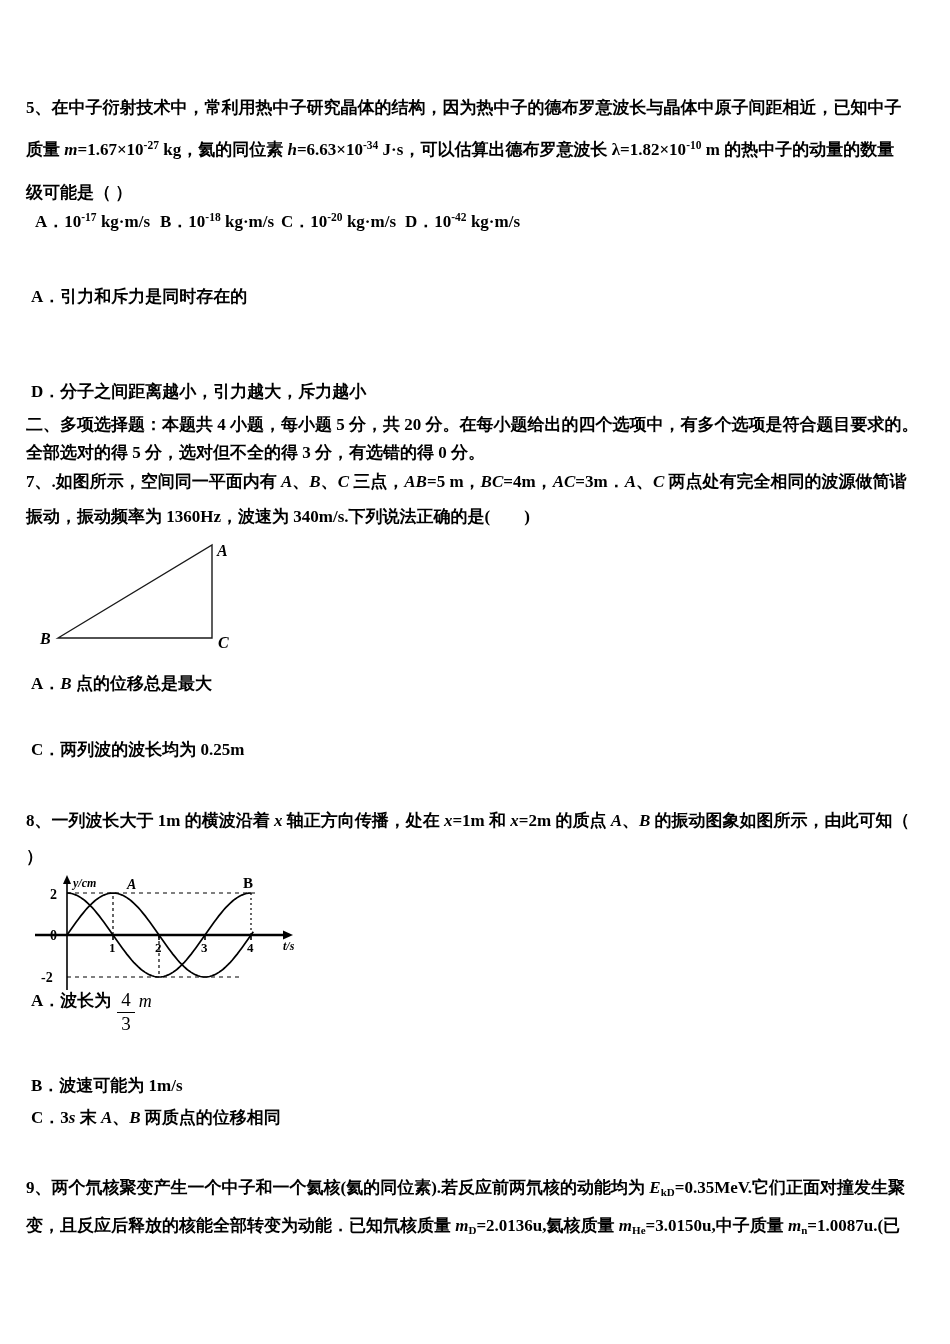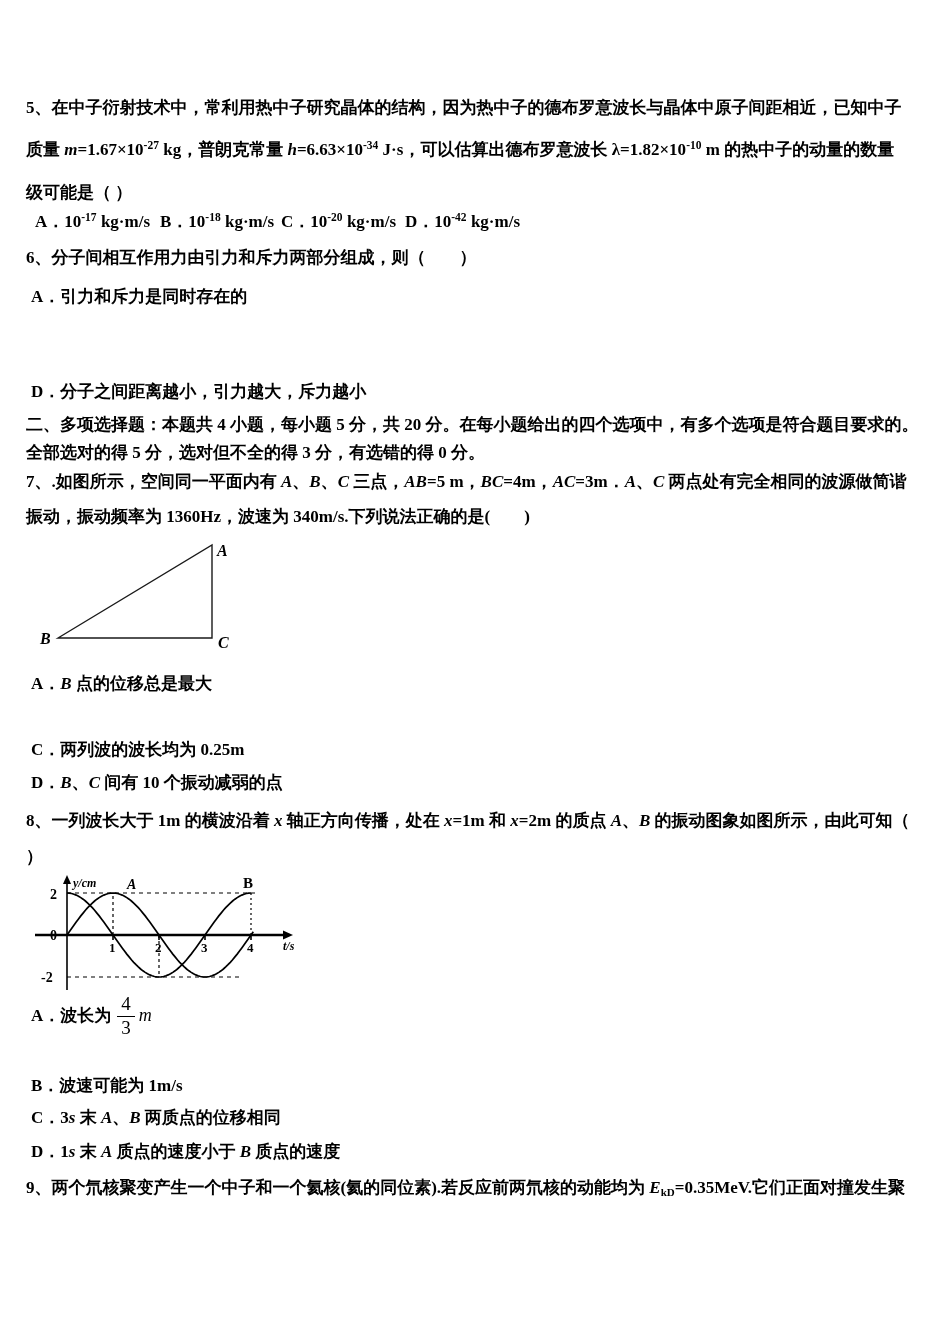--- a/index.html
+++ b/index.html
@@ -2,61 +2,59 @@
 <html><head>
 <meta charset="utf-8">
 <style>
   html,body{margin:0;padding:0;background:#fff;}
   .page{position:relative;width:950px;height:1300px;background:#ffffff;overflow:hidden;
         font-family:"Liberation Serif","DejaVu Serif",serif;font-weight:700;color:#000;}
   .line{position:absolute;white-space:nowrap;font-size:17px;line-height:1.3;}
   .var{font-style:italic;font-family:"Liberation Serif","DejaVu Serif",serif;}
   .sup{font-size:11.5px;position:relative;top:-6px;letter-spacing:0;}
   .sub{font-size:11px;position:relative;top:3px;}
-  .fracline{display:flex;align-items:center;height:52px;}
+  .fracline{display:flex;height:52px;}
   .frac{display:inline-flex;flex-direction:column;align-items:center;
         font-weight:400;font-size:19px;line-height:1.1;margin-left:6px;}
   .frac .num{border-bottom:1.4px solid #000;padding:0 4px 1px 4px;}
   .frac .den{padding-top:1px;}
   .unit-m{font-style:italic;font-weight:400;font-size:18px;margin-left:4px;}
   svg text{font-family:"Liberation Serif","DejaVu Serif",serif;}
 </style>
 </head>
 <body>
 
 <div class="page">
 
   <div class="line" style="top:97px;left:26px">5、在中子衍射技术中，常利用热中子研究晶体的结构，因为热中子的德布罗意波长与晶体中原子间距相近，已知中子</div>
-  <div class="line" style="top:139px;left:26px"><span>质量 </span><span class="var">m</span><span>=1.67×10</span><span class="sup">-27</span><span> kg，普朗克常量 </span><span class="var">h</span><span>=6.63×10</span><span class="sup">-34</span><span> J·s，可以估算出德布罗意波长 λ=1.82×10</span><span class="sup">-10</span><span> m 的热中子的动量的数量</span></div>
+  <div class="line" style="top:139px;left:26px"><span>质量 </span><span class="var">m</span><span>=1.67×10</span><span class="sup">-27</span><span> kg，氦的同位素 </span><span class="var">h</span><span>=6.63×10</span><span class="sup">-34</span><span> J·s，可以估算出德布罗意波长 λ=1.82×10</span><span class="sup">-10</span><span> m 的热中子的动量的数量</span></div>
   <div class="line" style="top:182px;left:26px">级可能是（ ）</div>
   <div class="line" style="top:211px;left:35px"><span>A．10</span><span class="sup">-17</span><span> kg·m/s</span></div>
   <div class="line" style="top:211px;left:160px"><span>B．10</span><span class="sup">-18</span><span> kg·m/s</span></div>
   <div class="line" style="top:211px;left:281px"><span>C．10</span><span class="sup">-20</span><span> kg·m/s</span></div>
   <div class="line" style="top:211px;left:405px"><span>D．10</span><span class="sup">-42</span><span> kg·m/s</span></div>
 
-  <div class="line" style="top:247px;left:26px">6、分子间相互作用力由引力和斥力两部分组成，则（　　）</div>
   <div class="line" style="top:286px;left:31px">A．引力和斥力是同时存在的</div>
   <div class="line" style="top:381px;left:31px">D．分子之间距离越小，引力越大，斥力越小</div>
 
   <div class="line" style="top:414px;left:26px">二、多项选择题：本题共 4 小题，每小题 5 分，共 20 分。在每小题给出的四个选项中，有多个选项是符合题目要求的。</div>
   <div class="line" style="top:442px;left:26px">全部选对的得 5 分，选对但不全的得 3 分，有选错的得 0 分。</div>
 
   <div class="line" style="top:471px;left:26px"><span>7、.如图所示，空间同一平面内有 </span><span class="var">A</span><span>、</span><span class="var">B</span><span>、</span><span class="var">C</span><span> 三点，</span><span class="var">AB</span><span>=5 m，</span><span class="var">BC</span><span>=4m，</span><span class="var">AC</span><span>=3m．</span><span class="var">A</span><span>、</span><span class="var">C</span><span> 两点处有完全相同的波源做简谐</span></div>
   <div class="line" style="top:506px;left:26px">振动，振动频率为 1360Hz，波速为 340m/s.下列说法正确的是(　　)</div>
 
   <svg style="position:absolute;left:36px;top:538px" width="210" height="118" viewBox="0 0 210 118">
     <polygon points="22,100 176,7 176,100" fill="none" stroke="#1a1a1a" stroke-width="1.4"></polygon>
     <text x="181" y="18" font-size="16" font-style="italic" font-weight="bold">A</text>
     <text x="4" y="106" font-size="16" font-style="italic" font-weight="bold">B</text>
     <text x="182" y="110" font-size="16" font-style="italic" font-weight="bold">C</text>
   </svg>
 
   <div class="line" style="top:673px;left:31px"><span>A．</span><span class="var">B</span><span> 点的位移总是最大</span></div>
   <div class="line" style="top:739px;left:31px">C．两列波的波长均为 0.25m</div>
-  <div class="line" style="top:772px;left:31px"><span>D．</span><span class="var">B</span><span>、</span><span class="var">C</span><span> 间有 10 个振动减弱的点</span></div>
 
   <div class="line" style="top:810px;left:26px"><span>8、一列波长大于 1m 的横波沿着 </span><span class="var">x</span><span> 轴正方向传播，处在 </span><span class="var">x</span><span>=1m 和 </span><span class="var">x</span><span>=2m 的质点 </span><span class="var">A</span><span>、</span><span class="var">B</span><span> 的振动图象如图所示，由此可知（</span></div>
   <div class="line" style="top:846px;left:26px">）</div>
 
   <svg style="position:absolute;left:33px;top:874px" width="265" height="122" viewBox="0 0 265 122">
 
     <line x1="34" y1="19" x2="222" y2="19" stroke="#000" stroke-width="1.2" stroke-dasharray="4,4"></line>
     <line x1="34" y1="103" x2="208" y2="103" stroke="#000" stroke-width="1.2" stroke-dasharray="4,4"></line>
     <line x1="80" y1="61" x2="80" y2="19" stroke="#000" stroke-width="1.2" stroke-dasharray="3,3"></line>
     <line x1="126" y1="61" x2="126" y2="103" stroke="#000" stroke-width="1.2" stroke-dasharray="3,3"></line>
@@ -91,17 +89,17 @@
   <div class="line fracline" style="top:990px;left:31px">
     <span>A．波长为</span>
     <span class="frac">
       <span class="num">4</span>
       <span class="den">3</span>
     </span>
     <span class="unit-m">m</span>
   </div>
   <div class="line" style="top:1075px;left:31px">B．波速可能为 1m/s</div>
   <div class="line" style="top:1107px;left:31px"><span>C．3</span><span class="var">s</span><span> 末 </span><span class="var">A</span><span>、</span><span class="var">B</span><span> 两质点的位移相同</span></div>
-  <div class="line" style="top:1141px;left:31px"><span>D．1</span><span class="var">s</span><span> 末 </span><span class="var">A</span><span> 质点的速度小于 </span><span class="var">B</span><span> 质点的速度</span></div>
 
   <div class="line" style="top:1177px;left:26px"><span>9、两个氘核聚变产生一个中子和一个氦核(氦的同位素).若反应前两氘核的动能均为 </span><span class="var">E</span><span class="sub">kD</span><span>=0.35MeV.它们正面对撞发生聚</span></div>
+  <div class="line" style="top:1215px;left:26px"><span>变，且反应后释放的核能全部转变为动能．已知氘核质量 </span><span class="var">m</span><span class="sub">D</span><span>=2.0136u,氦核质量 </span><span class="var">m</span><span class="sub">He</span><span>=3.0150u,中子质量 </span><span class="var">m</span><span class="sub">n</span><span>=1.0087u.(已</span></div>
 
 </div>
 
 </body></html>

